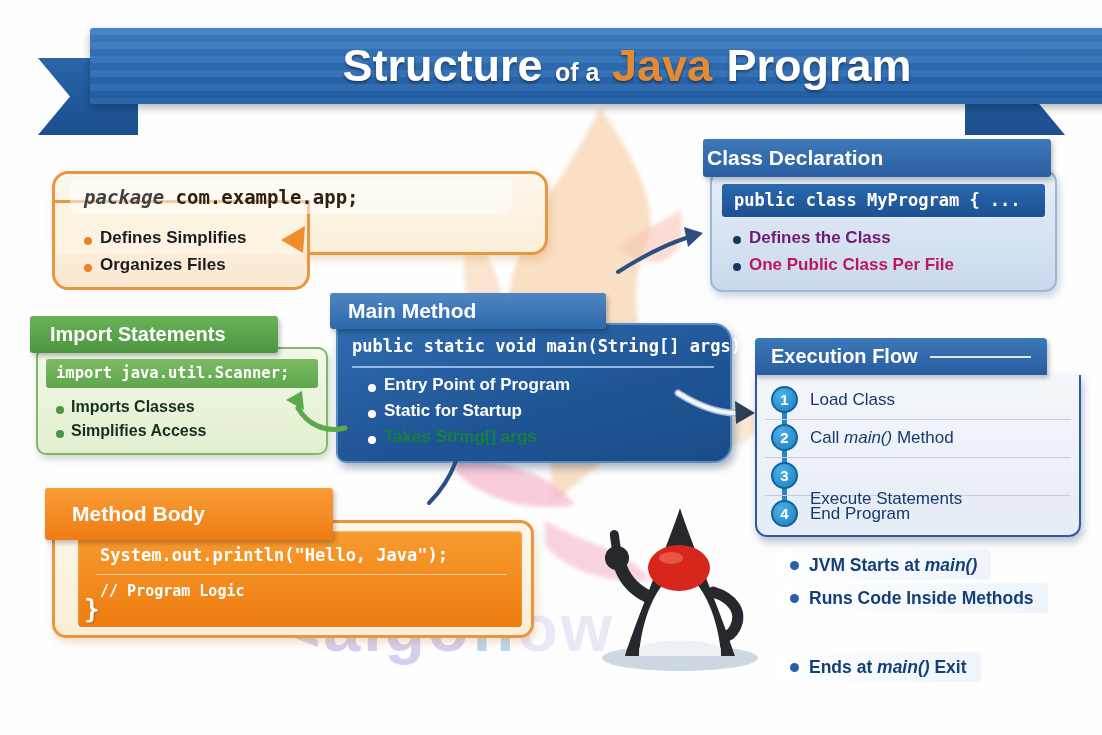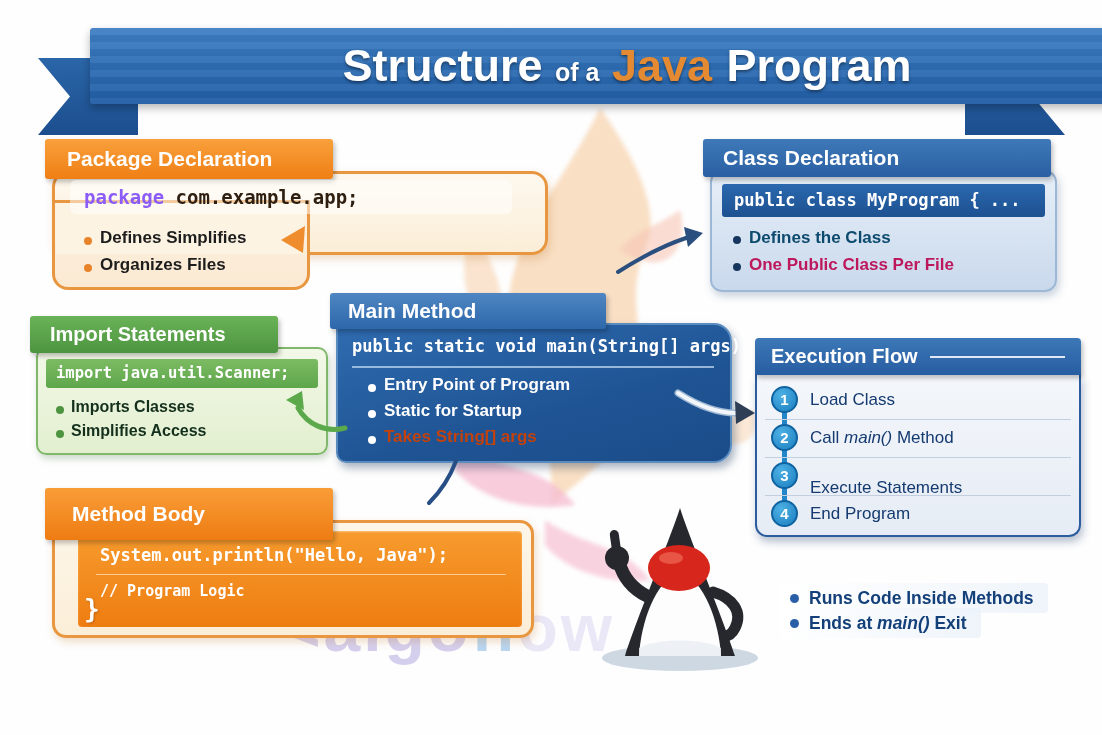--- a/index.html
+++ b/index.html
@@ -51,26 +51,26 @@
   
   .pkg-hdr { left:45px; top:139px; width:288px; height:40px; font-size:21px; padding-left:22px;
     background:linear-gradient(180deg,#f9a03c,#ef7f14); }
   .pkg-rect1 { position:absolute; left:52px; top:171px; width:496px; height:84px; z-index:4;
     background:linear-gradient(180deg,#fdf8ee,#fbeed8); border:3px solid #e8963f; border-radius:16px;
     box-shadow:2px 4px 8px rgba(190,120,40,.25); }
   .pkg-rect2 { position:absolute; left:52px; top:200px; width:258px; height:90px; z-index:4;
     background:linear-gradient(180deg,#fcf2e1,#fbe9d2); border:3px solid #e8963f; border-radius:0 0 16px 16px; }
   .pkg-patch { position:absolute; left:56px; top:203px; width:248px; height:51px; z-index:5; background:#fcf3e2; }
   .pkg-code { position:absolute; left:84px; top:186px; z-index:7; font-size:19px; color:#2e1f10; }
-  .pkg-code .kw { color:#8b5cf6; }
+  .pkg-code .kw { color:#404040;font-style:italic; }
   .pkg-strip { position:absolute; left:70px; top:180px; width:442px; height:34px; z-index:6;
     background:rgba(255,255,255,.5); border-radius:6px; }
 
   
-  .cls-hdr { left:703px; top:139px; width:348px; height:38px; font-size:21px; padding-left:20px;
+  .cls-hdr { left:703px; top:139px; width:348px; height:38px; font-size:21px; padding-left:4px;
     background:linear-gradient(180deg,#3e79b8,#2a5fa3); }
   .cls-body { position:absolute; left:710px; top:170px; width:347px; height:122px; z-index:4;
     background:linear-gradient(180deg,#e7eff8,#c9d9ec); border:2px solid #9db8d6; border-radius:12px;
     box-shadow:2px 4px 8px rgba(30,70,120,.25); }
   .cls-code { position:absolute; left:722px; top:184px; width:323px; height:33px; z-index:6;
     background:linear-gradient(180deg,#2a68ae,#1d5191); border-radius:3px; color:#fff;
     font-size:17px; line-height:33px; padding-left:12px; }
 
   
   .mm-hdr { left:330px; top:293px; width:276px; height:36px; font-size:21px; padding-left:18px;
@@ -87,21 +87,21 @@
   .imp-hdr { left:30px; top:316px; width:248px; height:37px; font-size:20px; padding-left:20px;
     background:linear-gradient(180deg,#6ab357,#4d9440); }
   .imp-body { position:absolute; left:36px; top:347px; width:292px; height:108px; z-index:4;
     background:linear-gradient(180deg,#f3f8e8,#e2efcf); border:2px solid #7fb86a; border-radius:10px;
     box-shadow:2px 4px 7px rgba(60,110,50,.25); }
   .imp-code { position:absolute; left:46px; top:359px; width:272px; height:29px; z-index:6;
     background:linear-gradient(180deg,#7cbb63,#5ea64b); border-radius:3px; color:#fff;
     font-size:15.5px; line-height:29px; padding-left:10px; }
 
   
-  .ex-hdr { left:755px; top:338px; width:326px; height:37px; font-size:20px; padding:12px 16px;
+  .ex-hdr { left:755px; top:338px; width:292px; height:37px; font-size:20px; padding:12px 16px;
     background:linear-gradient(180deg,#3c78b8,#275da1); border-radius:4px 4px 0 0; }
   .ex-hdr .hline { flex:1; height:2px; background:rgba(255,255,255,.85); margin-left:12px; }
   .ex-body { position:absolute; left:755px; top:375px; width:326px; height:162px; z-index:4;
     background:linear-gradient(180deg,#f4f7fb,#e6ecf5); border:2px solid #2d5c9e; border-top:none;
     border-radius:0 0 12px 12px; box-shadow:2px 5px 9px rgba(20,50,100,.3); }
   .ex-vline { position:absolute; left:782px; top:396px; width:5px; height:116px; z-index:5; background:#2386c8; }
   .ex-step-circle { position:absolute; left:771px; width:27px; height:27px; z-index:6; border-radius:50%;
     background:radial-gradient(circle at 35% 30%,#4db0e4,#1b7fc0); border:2px solid #0f63a0;
     color:#fff; font-weight:bold; font-size:15px; display:flex; align-items:center; justify-content:center; }
   .ex-step-label { position:absolute; left:810px; z-index:6; font-weight:normal; font-size:17px;
@@ -159,52 +159,49 @@
       <span class="t-big">Structure</span>
       <span class="t-small">of a</span>
       <span class="t-java">Java</span>
       <span class="t-big">Program</span>
     </div>
   </div>
 
   <div class="pkg-rect1"></div>
   <div class="pkg-rect2"></div>
   <div class="pkg-patch"></div>
-  <div class="hdr pkg-hdr">
-      <span>Package Declaration</span>
-    </div>
   <div class="pkg-strip"></div>
   <div class="pkg-code code"><span class="kw">package</span><span> com.example.app;</span></div>
   <div class="dot" style="left:84px; top:237px; width:8px; height:8px; background:#e8832a;"></div>
   <div class="blt" style="left:100px; top:228px; font-size:17px; color:#1d1d1d;">Defines Simplifies</div>
   <div class="dot" style="left:84px; top:264px; width:8px; height:8px; background:#e8832a;"></div>
   <div class="blt" style="left:100px; top:255px; font-size:17px; color:#1d1d1d;">Organizes Files</div>
 
   <div class="cls-body"></div>
   <div class="hdr cls-hdr">
       <span>Class Declaration</span>
     </div>
   <div class="cls-code code">public class MyProgram { ...</div>
   <div class="dot" style="left:733px; top:236px; width:8px; height:8px; background:#16365f;"></div>
-  <div class="blt" style="left:749px; top:228px; font-size:17px; color:#0c4a6e;">Defines the Class</div>
+  <div class="blt" style="left:749px; top:228px; font-size:17px; color:#701a75;">Defines the Class</div>
   <div class="dot" style="left:733px; top:263px; width:8px; height:8px; background:#16365f;"></div>
   <div class="blt" style="left:749px; top:255px; font-size:17px; color:#be185d;">One Public Class Per File</div>
 
   <div class="mm-body"></div>
   <div class="hdr mm-hdr">
       <span>Main Method</span>
     </div>
   <div class="mm-code code">public static void main(String[] args) (</div>
   <div class="mm-div"></div>
   <div class="dot" style="left:368px; top:384px; width:8px; height:8px; background:#fff;"></div>
   <div class="blt" style="left:384px; top:375px; font-size:17px; color:#fff;">Entry Point of Program</div>
   <div class="dot" style="left:368px; top:410px; width:8px; height:8px; background:#fff;"></div>
   <div class="blt" style="left:384px; top:401px; font-size:17px; color:#fff;">Static for Startup</div>
   <div class="dot" style="left:368px; top:436px; width:8px; height:8px; background:#fff;"></div>
-  <div class="blt" style="left:384px; top:427px; font-size:17px; color:#c2410c;">Takes String[] args</div>
+  <div class="blt" style="left:384px; top:427px; font-size:17px; color:#15803d;">Takes String[] args</div>
 
   <div class="imp-body"></div>
   <div class="hdr imp-hdr">
       <span>Import Statements</span>
     </div>
   <div class="imp-code code">import java.util.Scanner;</div>
   <div class="dot" style="left:56px; top:406px; width:8px; height:8px; background:#4d9440;"></div>
   <div class="blt" style="left:71px; top:398px; font-size:16px; color:#14301d;">Imports Classes</div>
   <div class="dot" style="left:56px; top:430px; width:8px; height:8px; background:#4d9440;"></div>
   <div class="blt" style="left:71px; top:422px; font-size:16px; color:#14301d;">Simplifies Access</div>
@@ -216,39 +213,43 @@
     </div>
   <div class="ex-vline"></div>
   <div class="ex-sep" style="top:419px;"></div>
   <div class="ex-sep" style="top:457px;"></div>
   <div class="ex-sep" style="top:495px;"></div>
   <div class="ex-step-circle" style="top:386px;">1</div>
   <div class="ex-step-label" style="top:390px;"><span>Load Class</span><i></i><span></span></div>
   <div class="ex-step-circle" style="top:424px;">2</div>
   <div class="ex-step-label" style="top:428px;"><span>Call </span><i>main()</i><span> Method</span></div>
   <div class="ex-step-circle" style="top:462px;">3</div>
-  <div class="ex-step-label" style="top:478px;"><span>Execute Statements</span><i></i><span></span></div>
+  <div class="ex-step-label" style="top:489px;"><span>Execute Statements</span><i></i><span></span></div>
   <div class="ex-step-circle" style="top:500px;">4</div>
   <div class="ex-step-label" style="top:504px;"><span>End Program</span><i></i><span></span></div>
 
   <div class="mb-body"></div>
   <div class="mb-panel"></div>
   <div class="hdr mb-hdr">
       <span>Method Body</span>
     </div>
   <div class="mb-code1 code">System.out.println("Hello, Java");</div>
   <div class="mb-div"></div>
   <div class="mb-code2 code">// Program Logic</div>
   <div class="mb-brace">}</div>
 
+  <div class="jvm-row" style="top:550px;">
+    <span class="jdot"></span>
+    <span class="jtext"><span>JVM Starts at </span><i>main()</i><span></span></span>
+  </div>
   <div class="jvm-row" style="top:583px;">
     <span class="jdot"></span>
     <span class="jtext"><span>Runs Code Inside Methods</span><i></i><span></span></span>
   </div>
-  <div class="jvm-row" style="top:608px;">
+  <div class="jvm-row" style="top:652px;">
     <span class="jdot"></span>
     <span class="jtext"><span>Ends at </span><i>main()</i><span> Exit</span></span>
   </div>
 
   <svg class="arrows" width="1102" height="735">
 
     <polygon points="305,226 281,240 303,253" fill="#ef8c2e"></polygon>
 
     <path d="M618,272 C640,258 665,245 686,238" stroke="#2b4f7e" stroke-width="4" fill="none" stroke-linecap="round"></path>
     <polygon points="684,227 703,233 688,247" fill="#2b4f7e"></polygon>

